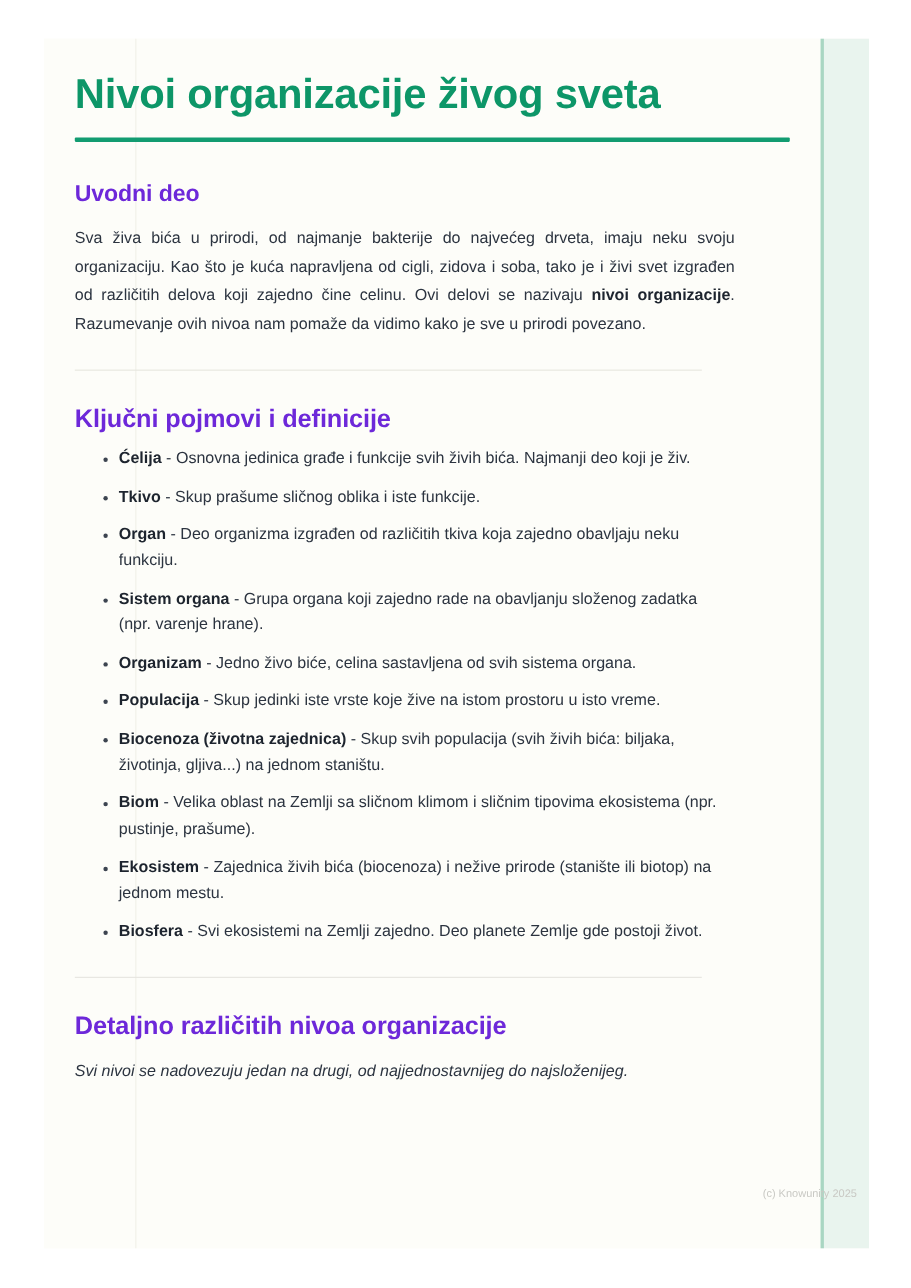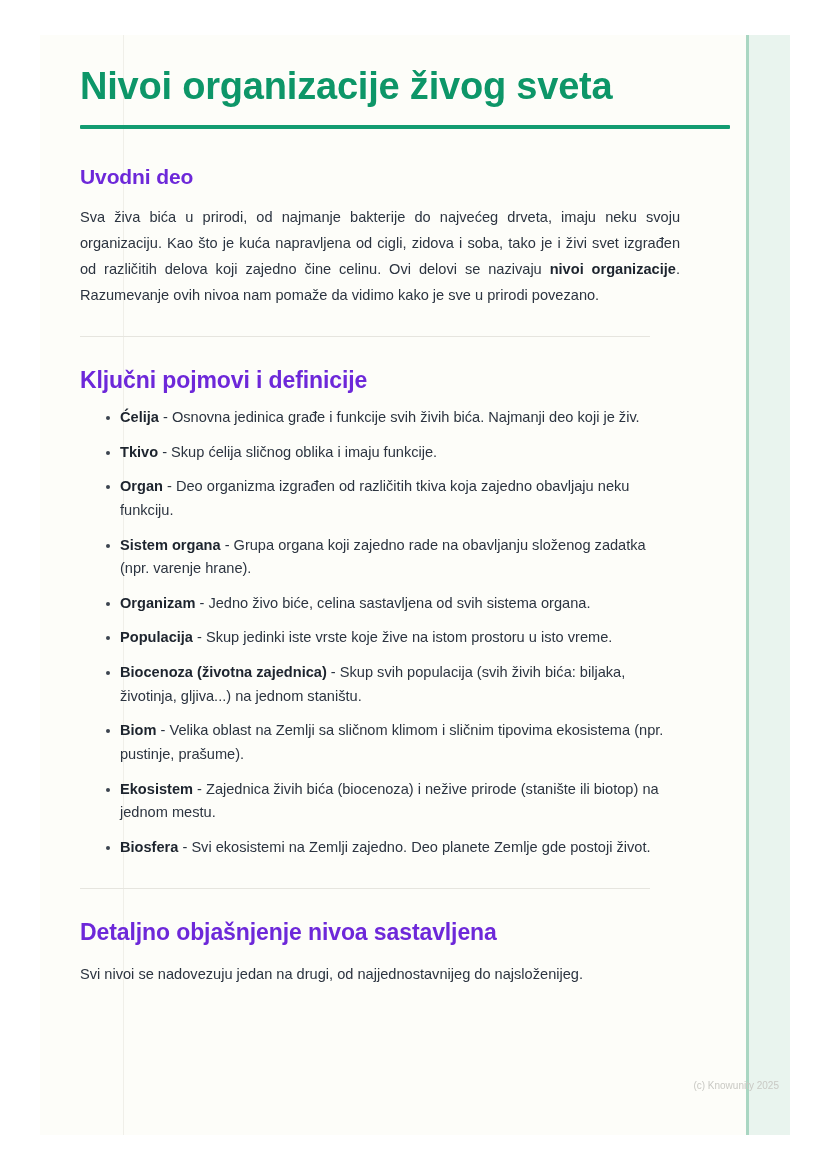--- a/index.html
+++ b/index.html
@@ -41,21 +41,21 @@
     top: 0;
     width: 44px;
     height: 100%;
     background: #e9f4ee;
     border-left: 3px solid #a9d6c2;
     box-sizing: border-box;
   }
 
   .content {
     position: absolute;
-    left: 40px;
+    left: 28px;
     top: 0;
     width: 600px;
   }
 
   .doc-title {
     margin: 0;
     padding-top: 30px;
     font-size: 38px;
     line-height: 1.12;
     font-weight: 700;
@@ -83,21 +83,21 @@
   .section-heading.h-detail { padding-top: 30px; font-size: 23px; }
 
   .body-text {
     margin: 0;
     padding-top: 15px;
     font-size: 14.6px;
     line-height: 1.79;
     color: #2c3440;
     text-align: justify;
   }
-  .body-text.no-justify { text-align: left; }
+  .body-text.no-justify { text-align: left; font-style: italic; }
 
   .body-text b { font-weight: 700; color: #1d242e; }
 
   .divider {
     margin-top: 28px;
     width: 570px;
     height: 1px;
     background: #e6e5df;
   }
 
@@ -155,34 +155,34 @@
     <h2 class="section-heading h-intro">Uvodni deo</h2>
 
     <p class="body-text"><span>Sva živa bića u prirodi, od najmanje bakterije do najvećeg drveta, imaju neku svoju organizaciju. Kao što je kuća napravljena od cigli, zidova i soba, tako je i živi svet izgrađen od različitih delova koji zajedno čine celinu. Ovi delovi se nazivaju </span><b>nivoi organizacije</b><span>. Razumevanje ovih nivoa nam pomaže da vidimo kako je sve u prirodi povezano.</span></p>
 
     <div class="divider"></div>
 
     <h2 class="section-heading h-terms">Ključni pojmovi i definicije</h2>
 
     <ul class="term-list" id="terms-list">
         <li><span class="term">Ćelija</span><span> - Osnovna jedinica građe i funkcije svih živih bića. Najmanji deo koji je živ.</span></li>
-        <li><span class="term">Tkivo</span><span> - Skup ćelija sličnog oblika i imaju funkcije.</span></li>
+        <li><span class="term">Tkivo</span><span> - Skup prašume sličnog oblika i iste funkcije.</span></li>
         <li><span class="term">Organ</span><span> - Deo organizma izgrađen od različitih tkiva koja zajedno obavljaju neku funkciju.</span></li>
         <li><span class="term">Sistem organa</span><span> - Grupa organa koji zajedno rade na obavljanju složenog zadatka (npr. varenje hrane).</span></li>
         <li><span class="term">Organizam</span><span> - Jedno živo biće, celina sastavljena od svih sistema organa.</span></li>
         <li><span class="term">Populacija</span><span> - Skup jedinki iste vrste koje žive na istom prostoru u isto vreme.</span></li>
         <li><span class="term">Biocenoza (životna zajednica)</span><span> - Skup svih populacija (svih živih bića: biljaka, životinja, gljiva...) na jednom staništu.</span></li>
         <li><span class="term">Biom</span><span> - Velika oblast na Zemlji sa sličnom klimom i sličnim tipovima ekosistema (npr. pustinje, prašume).</span></li>
         <li><span class="term">Ekosistem</span><span> - Zajednica živih bića (biocenoza) i nežive prirode (stanište ili biotop) na jednom mestu.</span></li>
         <li><span class="term">Biosfera</span><span> - Svi ekosistemi na Zemlji zajedno. Deo planete Zemlje gde postoji život.</span></li>
       </ul>
 
     <div class="divider"></div>
 
-    <h2 class="section-heading h-detail">Detaljno objašnjenje nivoa sastavljena</h2>
+    <h2 class="section-heading h-detail">Detaljno različitih nivoa organizacije</h2>
 
     <p class="body-text no-justify">Svi nivoi se nadovezuju jedan na drugi, od najjednostavnijeg do najsloženijeg.</p>
 
   </div>
 
   <div class="watermark">(c) Knowunity 2025</div>
 
 </div>
 
 </body></html>

